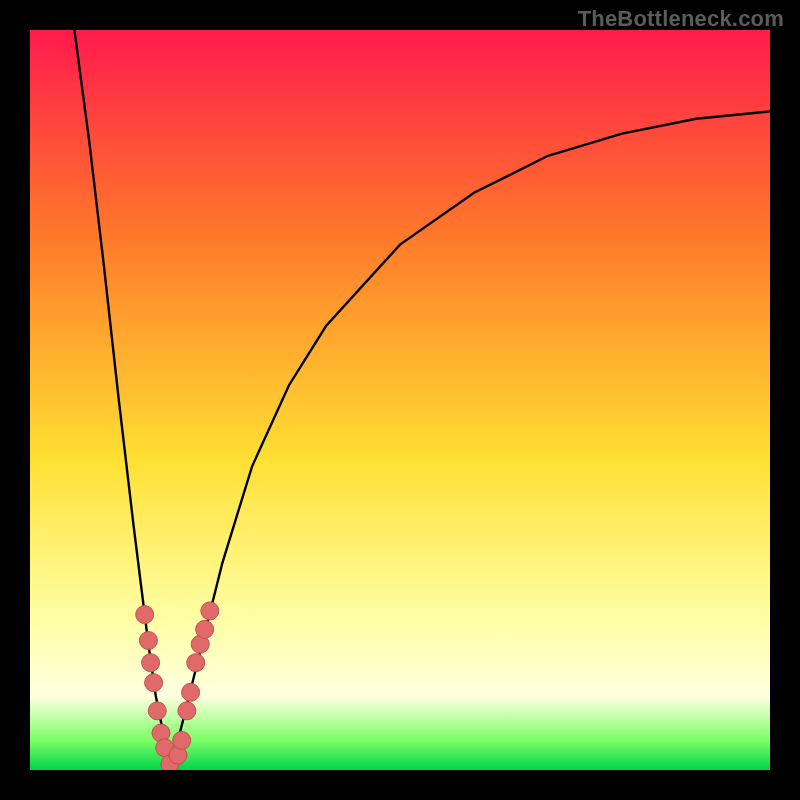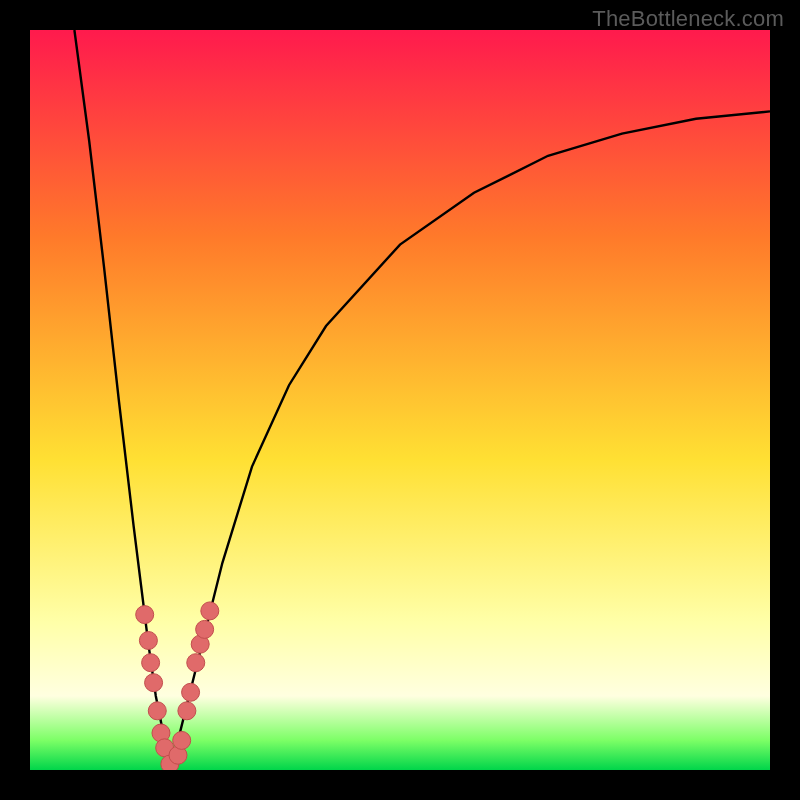--- a/index.html
+++ b/index.html
@@ -32,21 +32,21 @@
     position: absolute;
     inset: 0;
   }
   .watermark {
     position: absolute;
     top: 6px;
     right: 16px;
     color: #5b5b5b;
     font-size: 22px;
     letter-spacing: 0.2px;
-    font-weight: 400;
+    font-weight: 700;
     user-select: none;
   }
 </style>
 </head>
 <body>
 
 <div class="frame">
 
   <div class="watermark">TheBottleneck.com</div>
 

